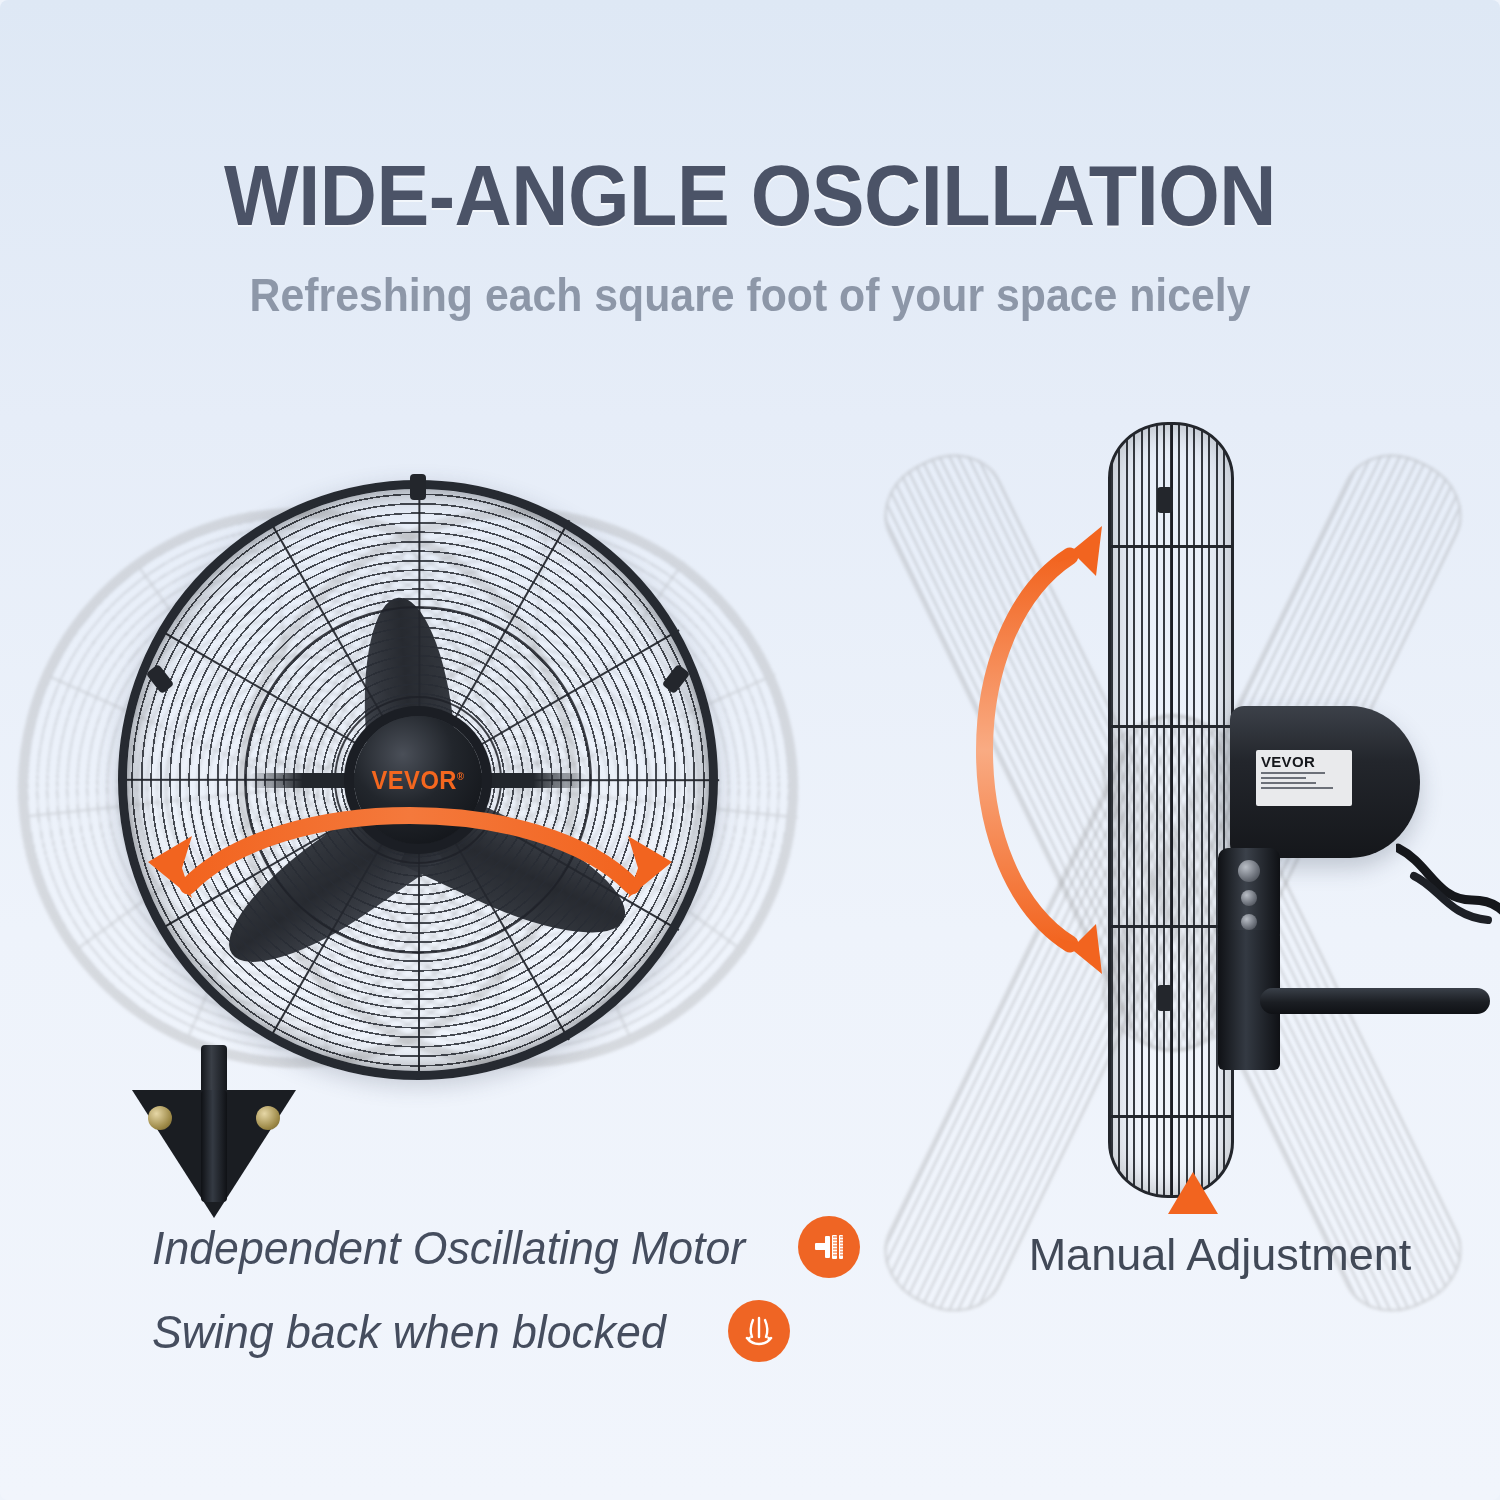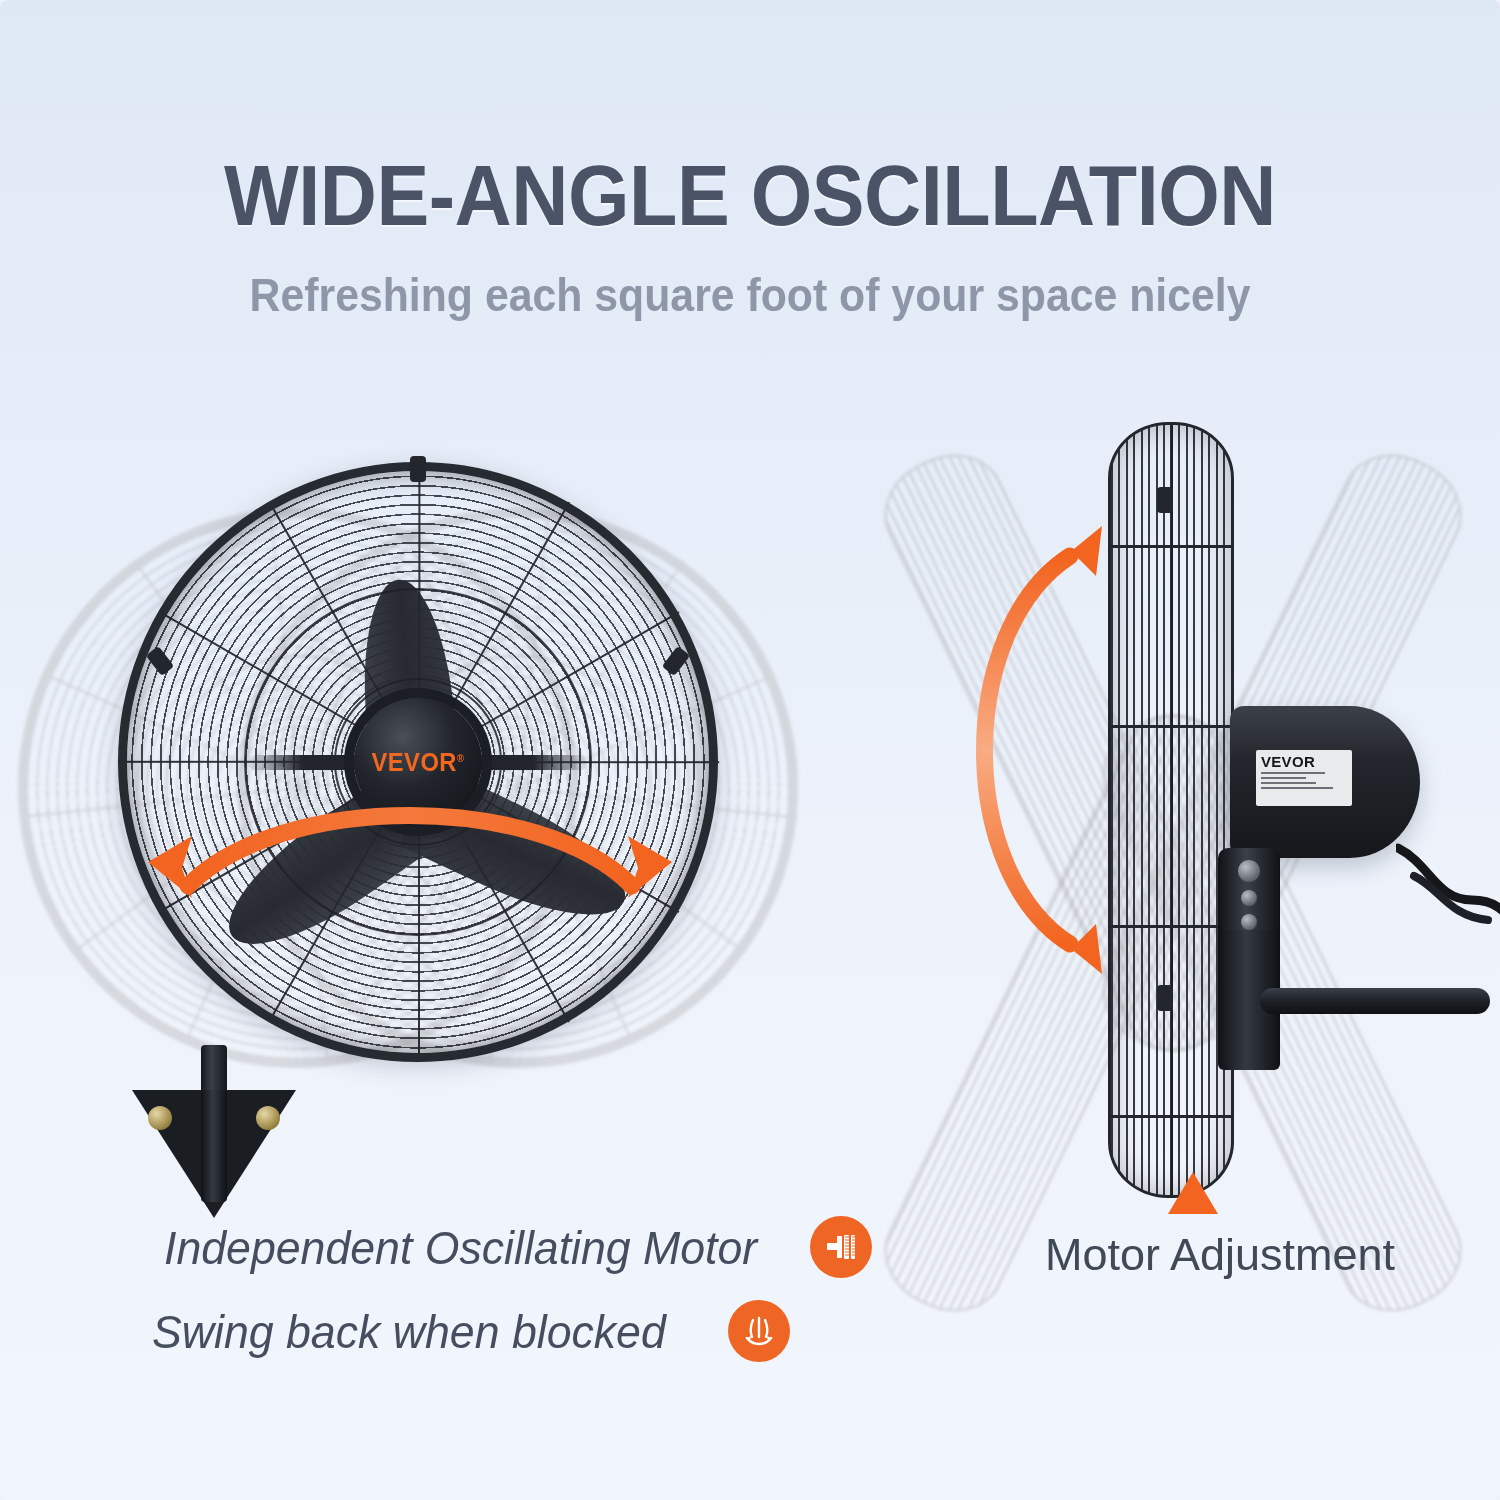--- a/index.html
+++ b/index.html
@@ -118,21 +118,21 @@
     background:
       repeating-radial-gradient(circle at 50% 50%,
         rgba(95,104,118,0.75) 0px, rgba(95,104,118,0.75) 1.6px,
         rgba(255,255,255,0) 1.6px, rgba(255,255,255,0) 10px);
   }
   .ghost .outer-rim { border-color: #95a0b0; box-shadow: none; }
   .ghost .grille-spokes i { background: rgba(120,130,145,0.8); }
   .ghost .inner-ring { border-color: rgba(120,130,145,0.75); }
 
   
-  #front-main { left: 108px; top: 72px; width: 600px; height: 600px; }
+  #front-main { left: 108px; top: 90px; width: 600px; height: 600px; }
   #front-ghost-l { left: 8px;   top: 118px; width: 560px; height: 560px; transform: rotate(-6deg); }
   #front-ghost-r { left: 228px; top: 118px; width: 560px; height: 560px; transform: rotate(6deg); }
 
   .blades {
     position: absolute;
     inset: 7%;
     border-radius: 50%;
   }
   .blade {
     position: absolute;
@@ -336,21 +336,21 @@
   #arrow-horizontal { left: 120px; top: 400px; }
   #arrow-vertical   { left: 920px; top: 530px; }
 
   
   .feature-row {
     position: absolute;
     display: flex;
     align-items: center;
     gap: 22px;
   }
-  #feature-1 { left: 164px; top: 1216px; }
+  #feature-1 { left: 152px; top: 1216px; }
   #feature-2 { left: 152px; top: 1300px; gap: 35px; }
   .feature-text {
     font-size: 47px;
     line-height: 1;
     font-style: italic;
     font-weight: normal;
     color: #454d5e;
     transform: scaleX(0.95);
     transform-origin: left center;
     white-space: nowrap;
@@ -574,15 +574,15 @@
         <path d="M20 7 L20 26" fill="none" stroke="#ffffff" stroke-width="2.4" stroke-linecap="round"></path>
         <path d="M26 9 C 29 16, 29 21, 27 26" fill="none" stroke="#ffffff" stroke-width="2.4" stroke-linecap="round"></path>
         <path d="M8 27 C 14 35, 26 35, 32 27" fill="none" stroke="#ffffff" stroke-width="2.6" stroke-linecap="round"></path>
         <path d="M8 27 L12 25 L11 30 Z" fill="#ffffff"></path>
         <path d="M32 27 L28 25 L29 30 Z" fill="#ffffff"></path>
       </svg>
     </span>
   </div>
 
   <div id="manual-marker"></div>
-  <div id="manual-caption">Motor Adjustment</div>
+  <div id="manual-caption">Manual Adjustment</div>
 
 </div>
 
 </body></html>

